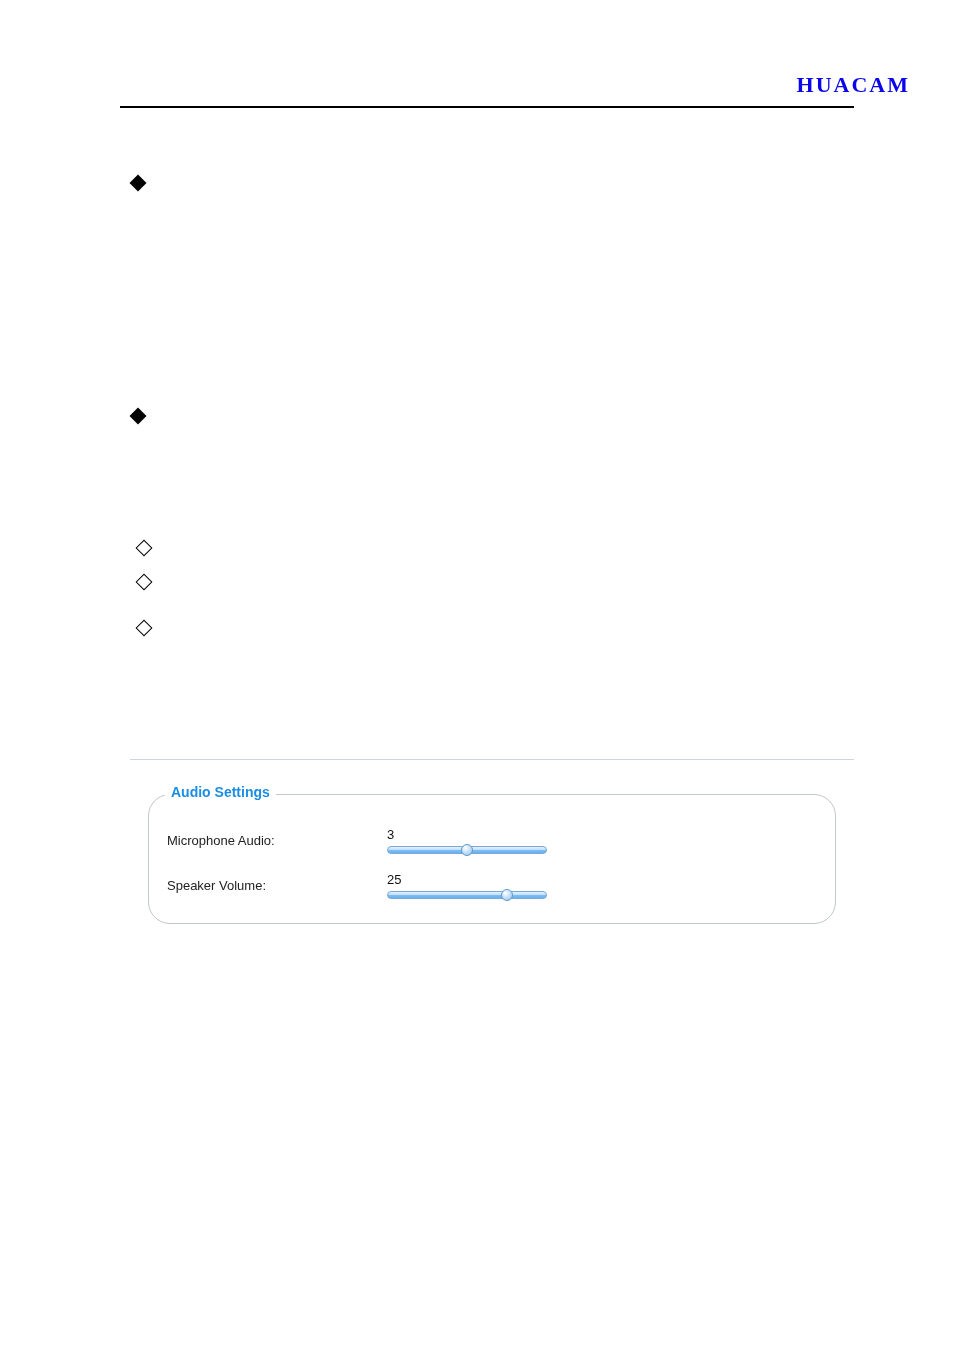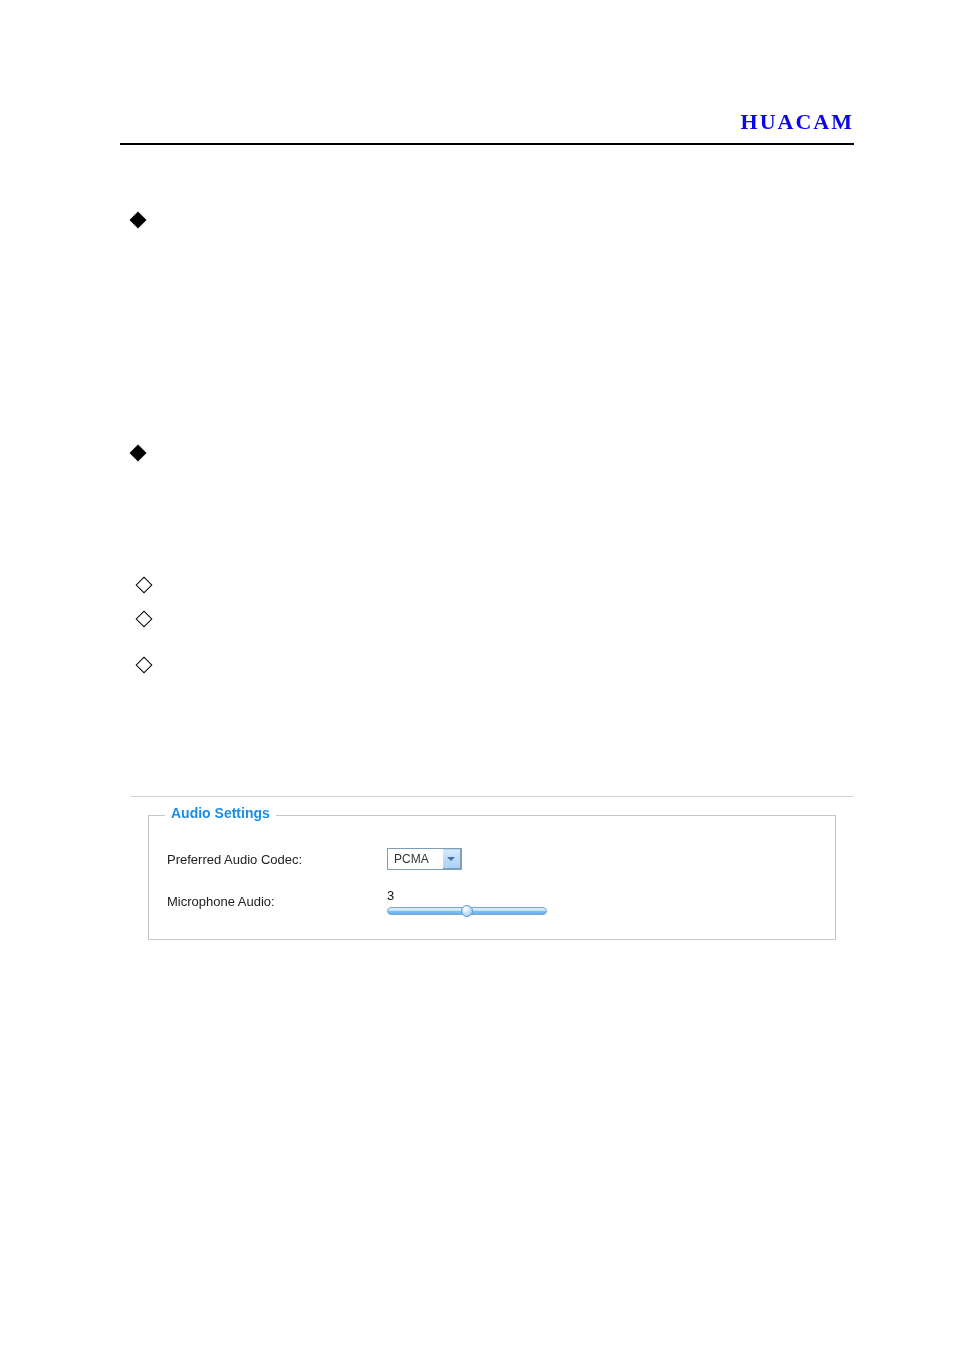--- a/index.html
+++ b/index.html
@@ -11,22 +11,22 @@
   }
   .page {
     width: 954px;
     min-height: 1351px;
     margin: 0 auto;
     box-sizing: border-box;
     padding: 0 0 60px 0;
     position: relative;
   }
   .brand-row {
-    margin-top: 109px;
-    padding-right: 100px;
+    margin-top: 72px;
+    padding-right: 44px;
     text-align: right;
   }
   .brand {
     font-family: Georgia, "Times New Roman", serif;
     font-weight: 800;
     font-size: 22px;
     letter-spacing: 2px;
     color: #0a05ed;
     display: inline-block;
     padding-bottom: 4px;
@@ -200,39 +200,41 @@
     <div class="bullet-row" style="margin-left:4px; margin-top:18px;">
       <span class="diamond-thin"></span>
     </div>
     <div class="bullet-row" style="margin-left:4px; margin-top:30px;">
       <span class="diamond-thin"></span>
     </div>
 
     <div style="height:95px;"></div>
 
     <div class="fieldset outer-frame" style="padding-top:18px;">
-      <div class="fieldset" style="margin-top:0;">
+      <div class="fieldset" style="margin-top:16px;border-radius:22px;">
         <span class="fieldset-legend">Audio Settings</span>
 
-        <div class="form-row">
-          <span class="form-label">Preferred Audio Codec:</span>
-          <span class="select">
-            <span>PCMA</span>
-            <span class="select-arrow-btn"></span>
-          </span>
-        </div>
 
         <div class="form-row">
           <span class="form-label">Microphone Audio:</span>
           <div class="slider-col">
             <span class="slider-value">3</span>
             <div class="slider-track">
               <div class="slider-thumb" style="left: 50%;"></div>
             </div>
           </div>
         </div>
 
+        <div class="form-row">
+          <span class="form-label">Speaker Volume:</span>
+          <div class="slider-col">
+            <span class="slider-value">25</span>
+            <div class="slider-track">
+              <div class="slider-thumb" style="left: 75%;"></div>
+            </div>
+          </div>
+        </div>
 
       </div>
     </div>
 
   </div>
 </div>
 
 </body></html>

